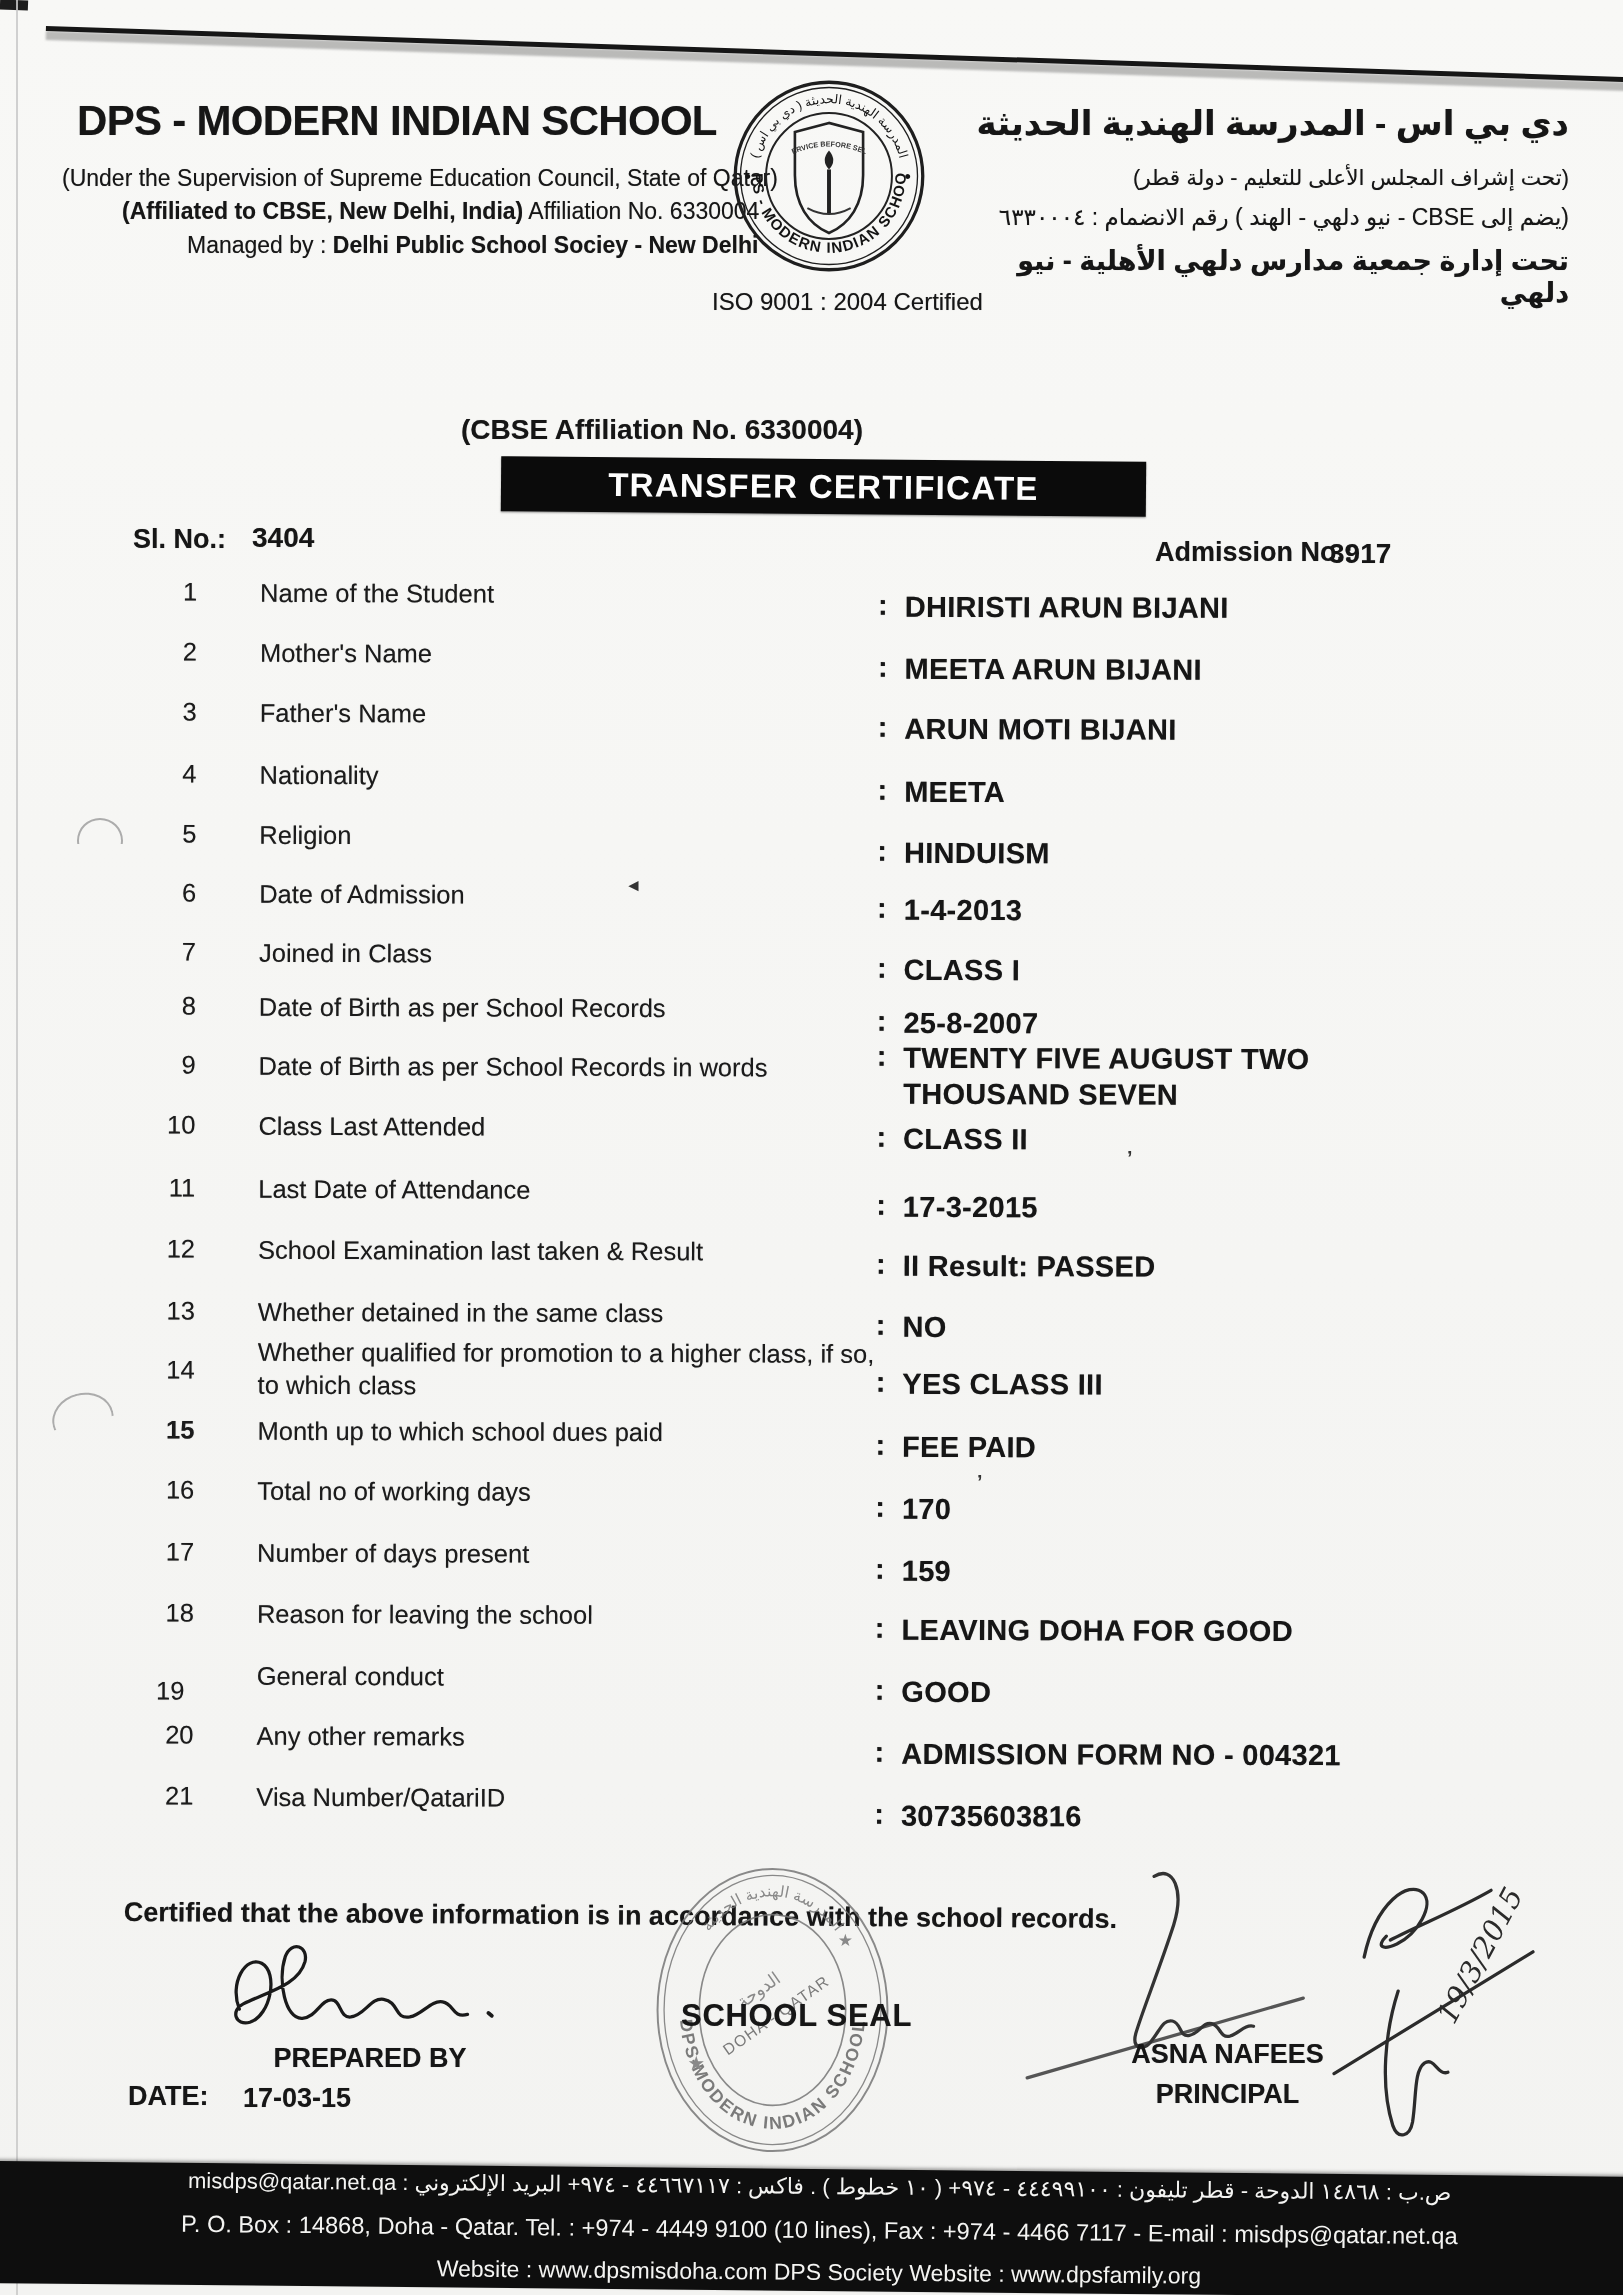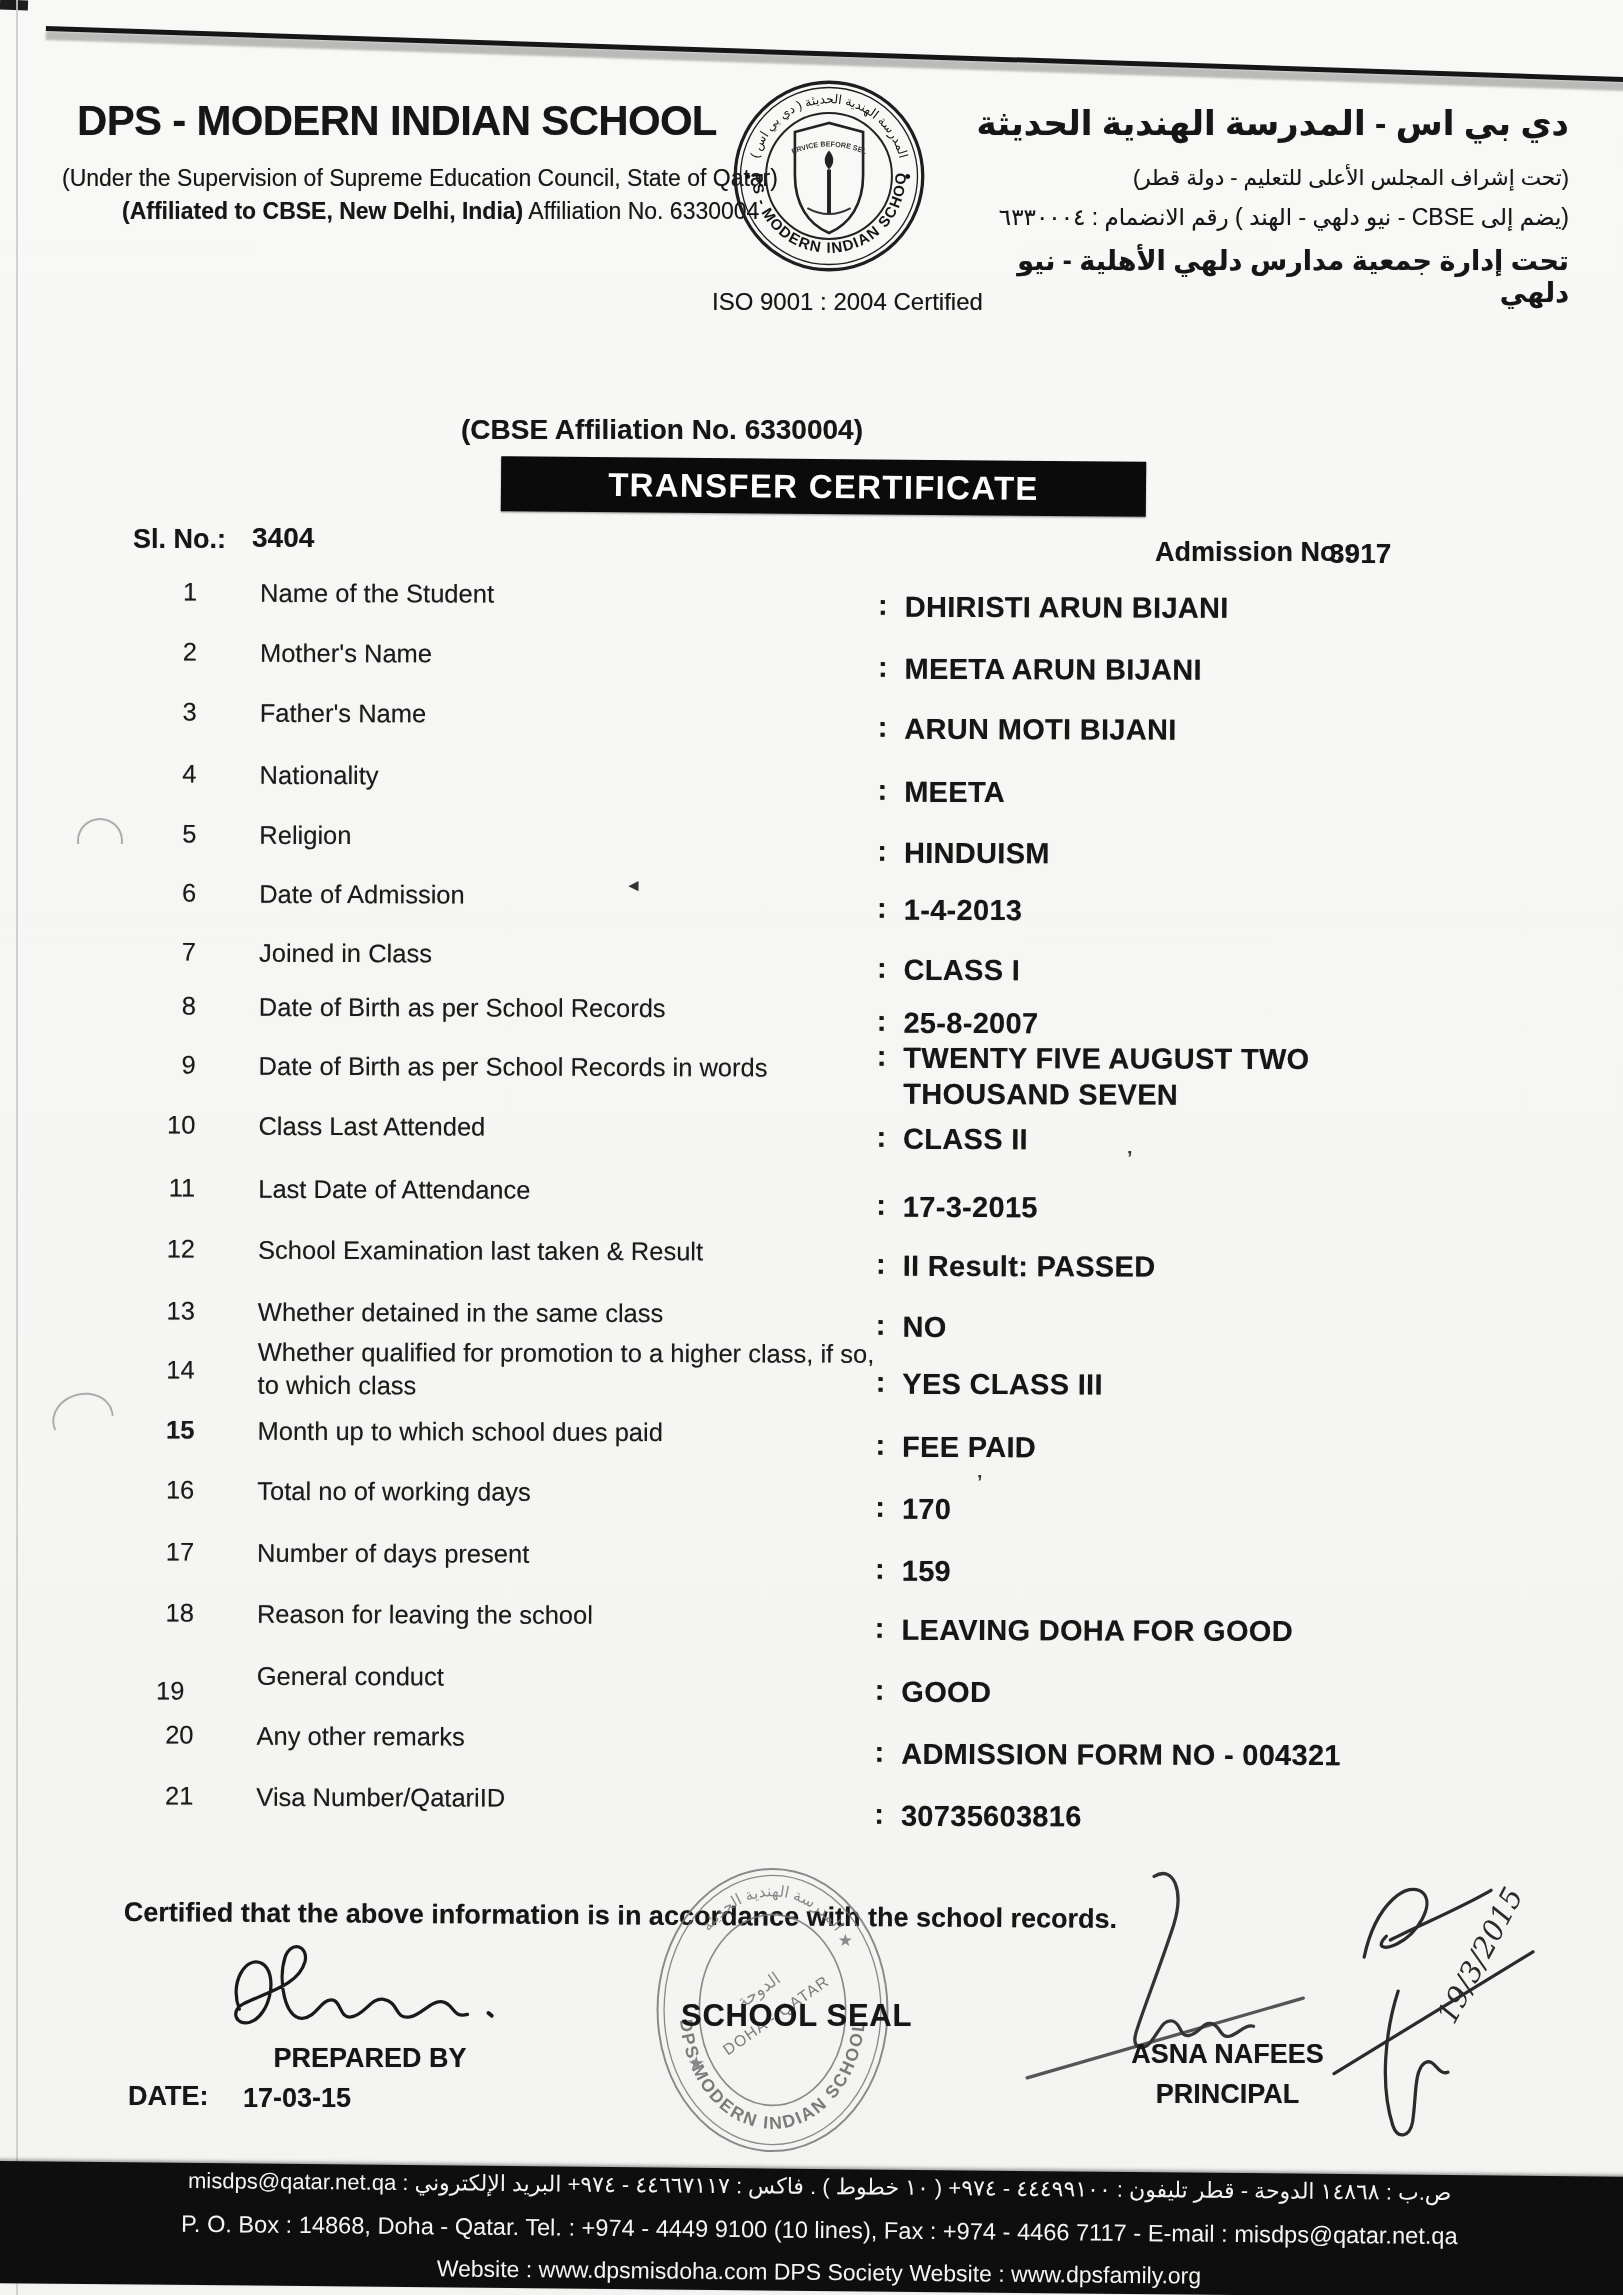--- a/index.html
+++ b/index.html
@@ -82,20 +82,21 @@
   <div id="left-edge" class="abs"></div>
   <div id="punch-1" class="abs punch"></div>
   <div id="punch-2" class="abs punch"></div>
   <span class="abs tick" style="left:625px;top:876px;font-size:17px;">◄</span>
   <span class="abs tick" style="left:1127px;top:1147px;">’</span>
   <span class="abs tick" style="left:977px;top:1471px;">’</span>
 
   <div id="school-name" class="abs ink">DPS - MODERN INDIAN SCHOOL</div>
   <div id="sub1" class="abs ink">(Under the Supervision of Supreme Education Council, State of Qatar)</div>
   <div id="sub2" class="abs ink"><span class="b">(Affiliated to CBSE, New Delhi, India)</span><span> Affiliation No. 6330004</span></div>
+  <div id="sub3" class="abs ink"><span>Managed by : </span><span class="b">Delhi Public School Sociey - New Delhi</span></div>
 
   <svg class="abs" style="left:730px;top:77px;" width="198" height="198" viewBox="0 0 302 302">
     <defs>
       <path id="logo-bot" d="M 34,151 A 117,117 0 0 0 268,151"></path>
       <path id="logo-top" d="M 40,151 A 111,111 0 0 1 262,151"></path>
       <path id="logo-motto" d="M 97,117 Q 151,95 205,117"></path>
     </defs>
     <circle cx="151" cy="151" r="143" fill="none" stroke="#1e1e1e" stroke-width="5"></circle>
     <circle cx="151" cy="151" r="135" fill="none" stroke="#1e1e1e" stroke-width="2"></circle>
     <circle cx="151" cy="151" r="96" fill="none" stroke="#222" stroke-width="3"></circle>

